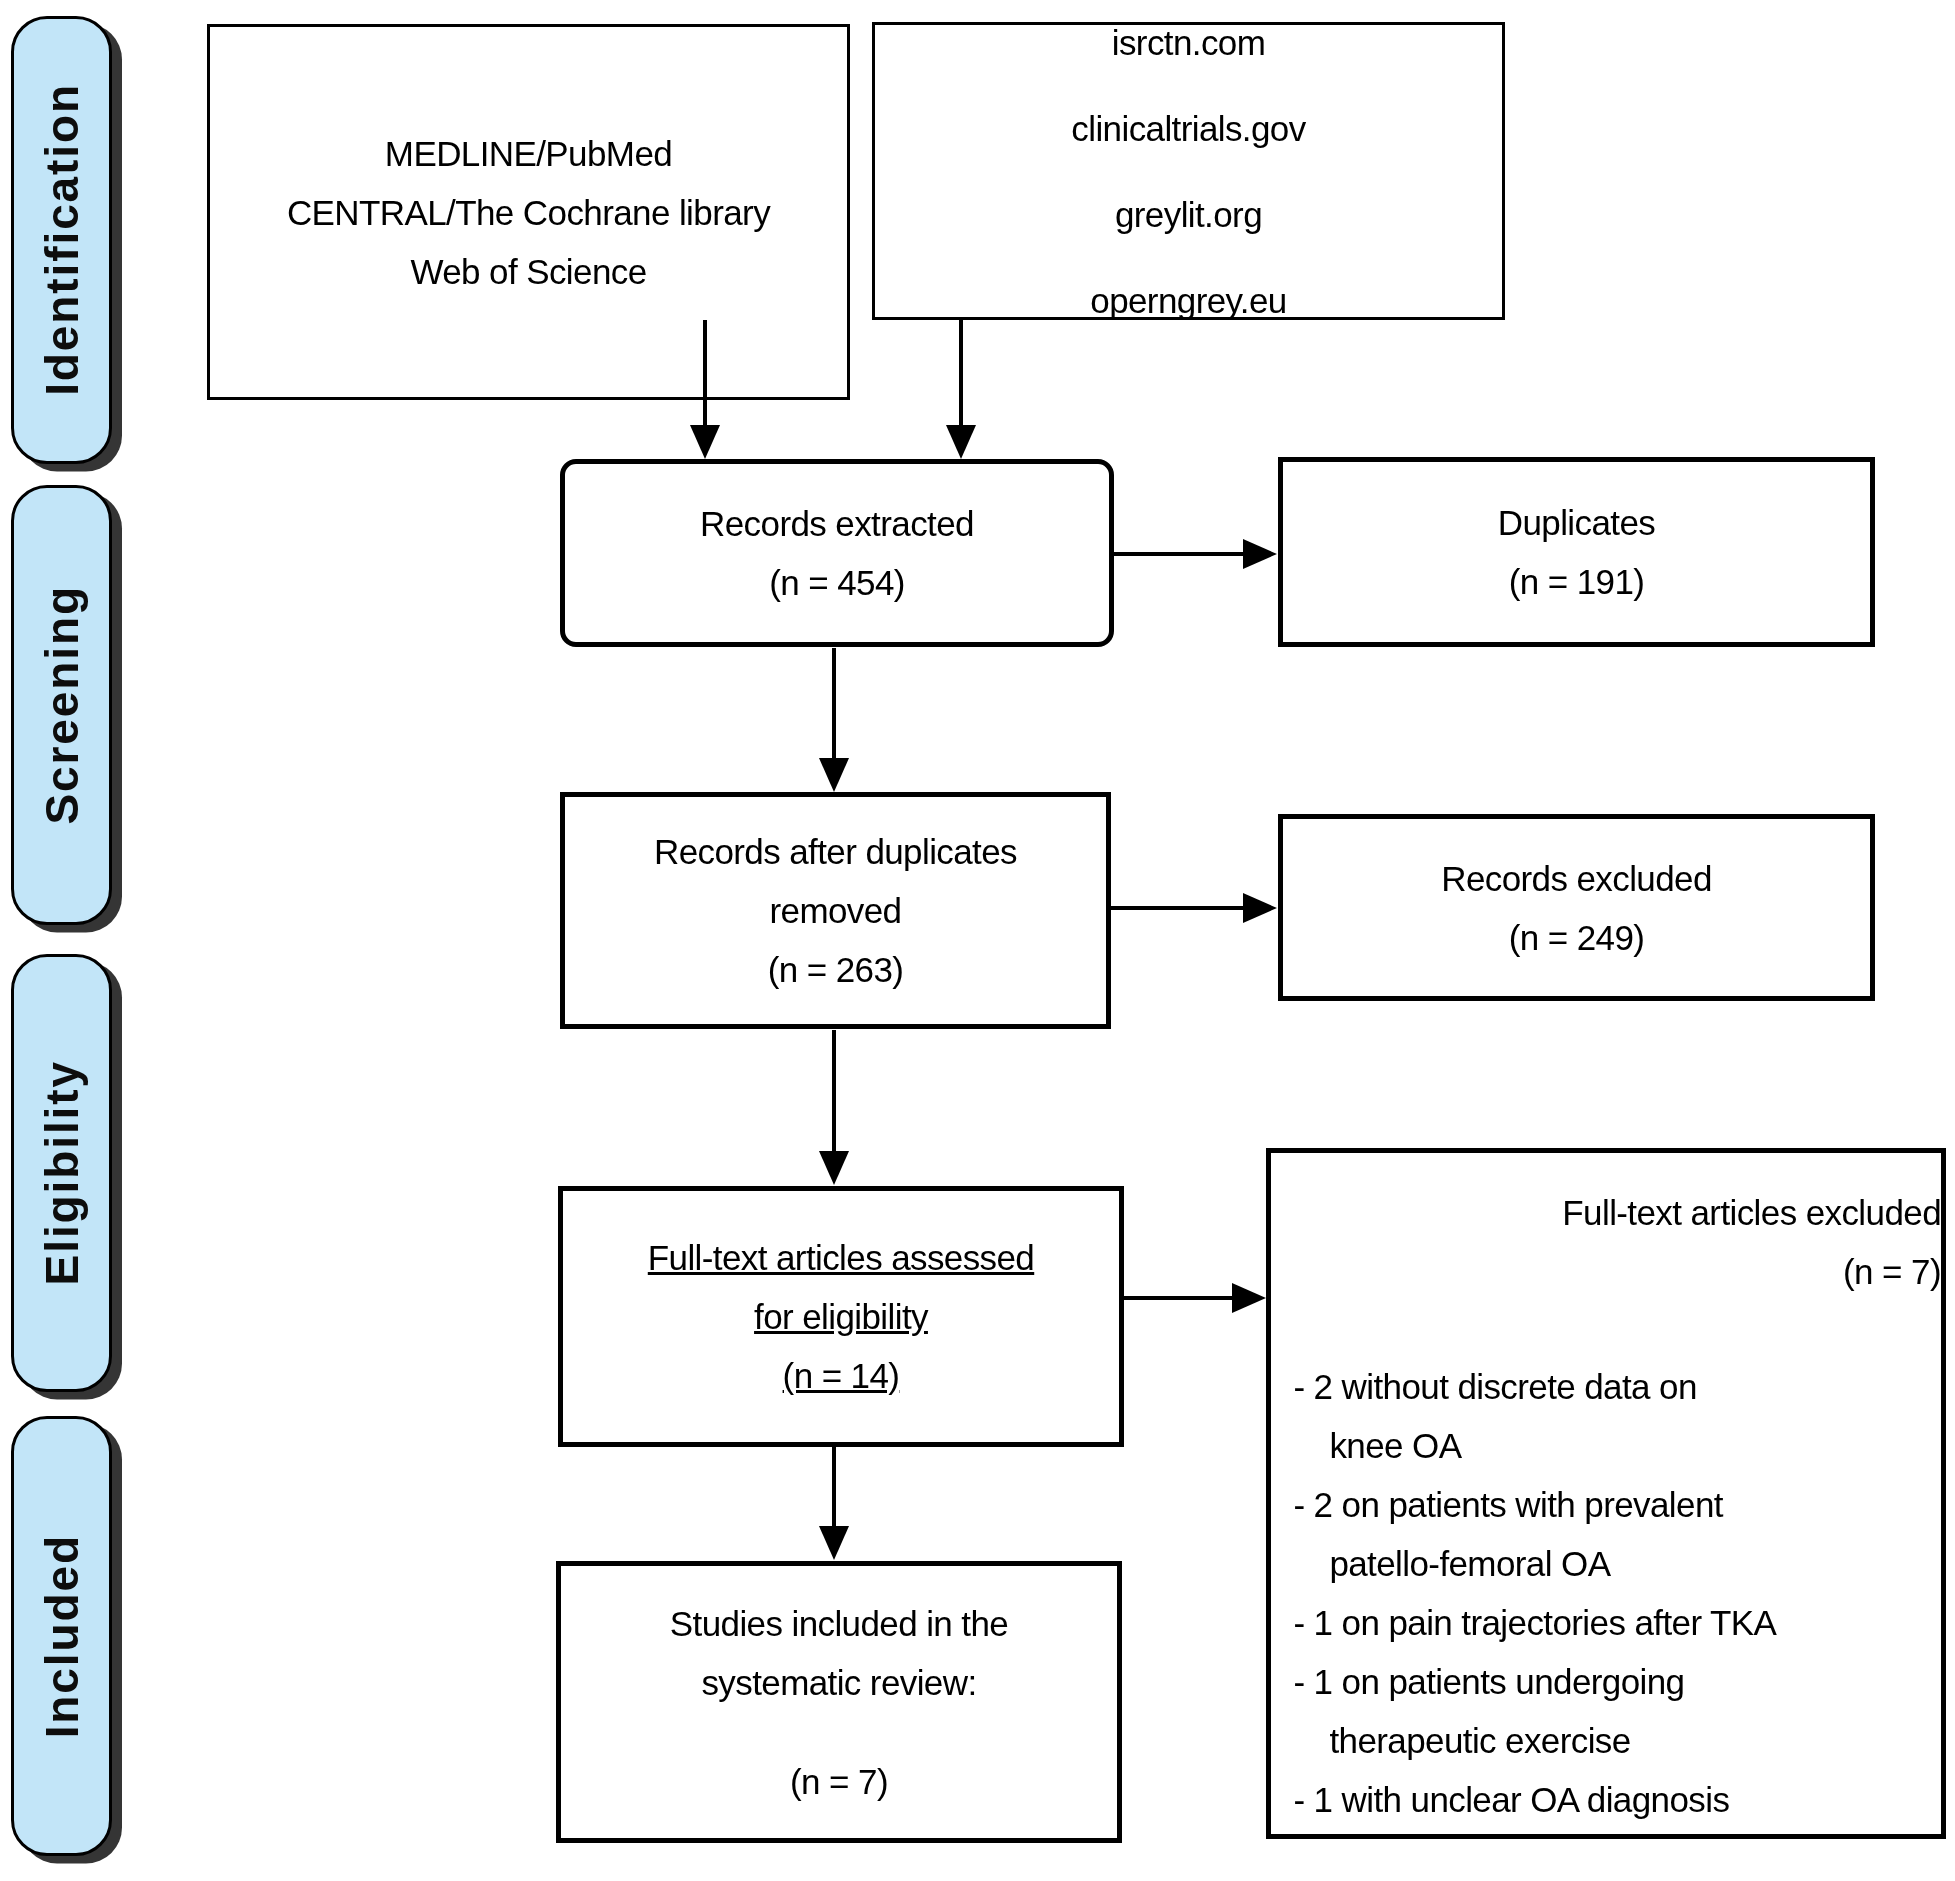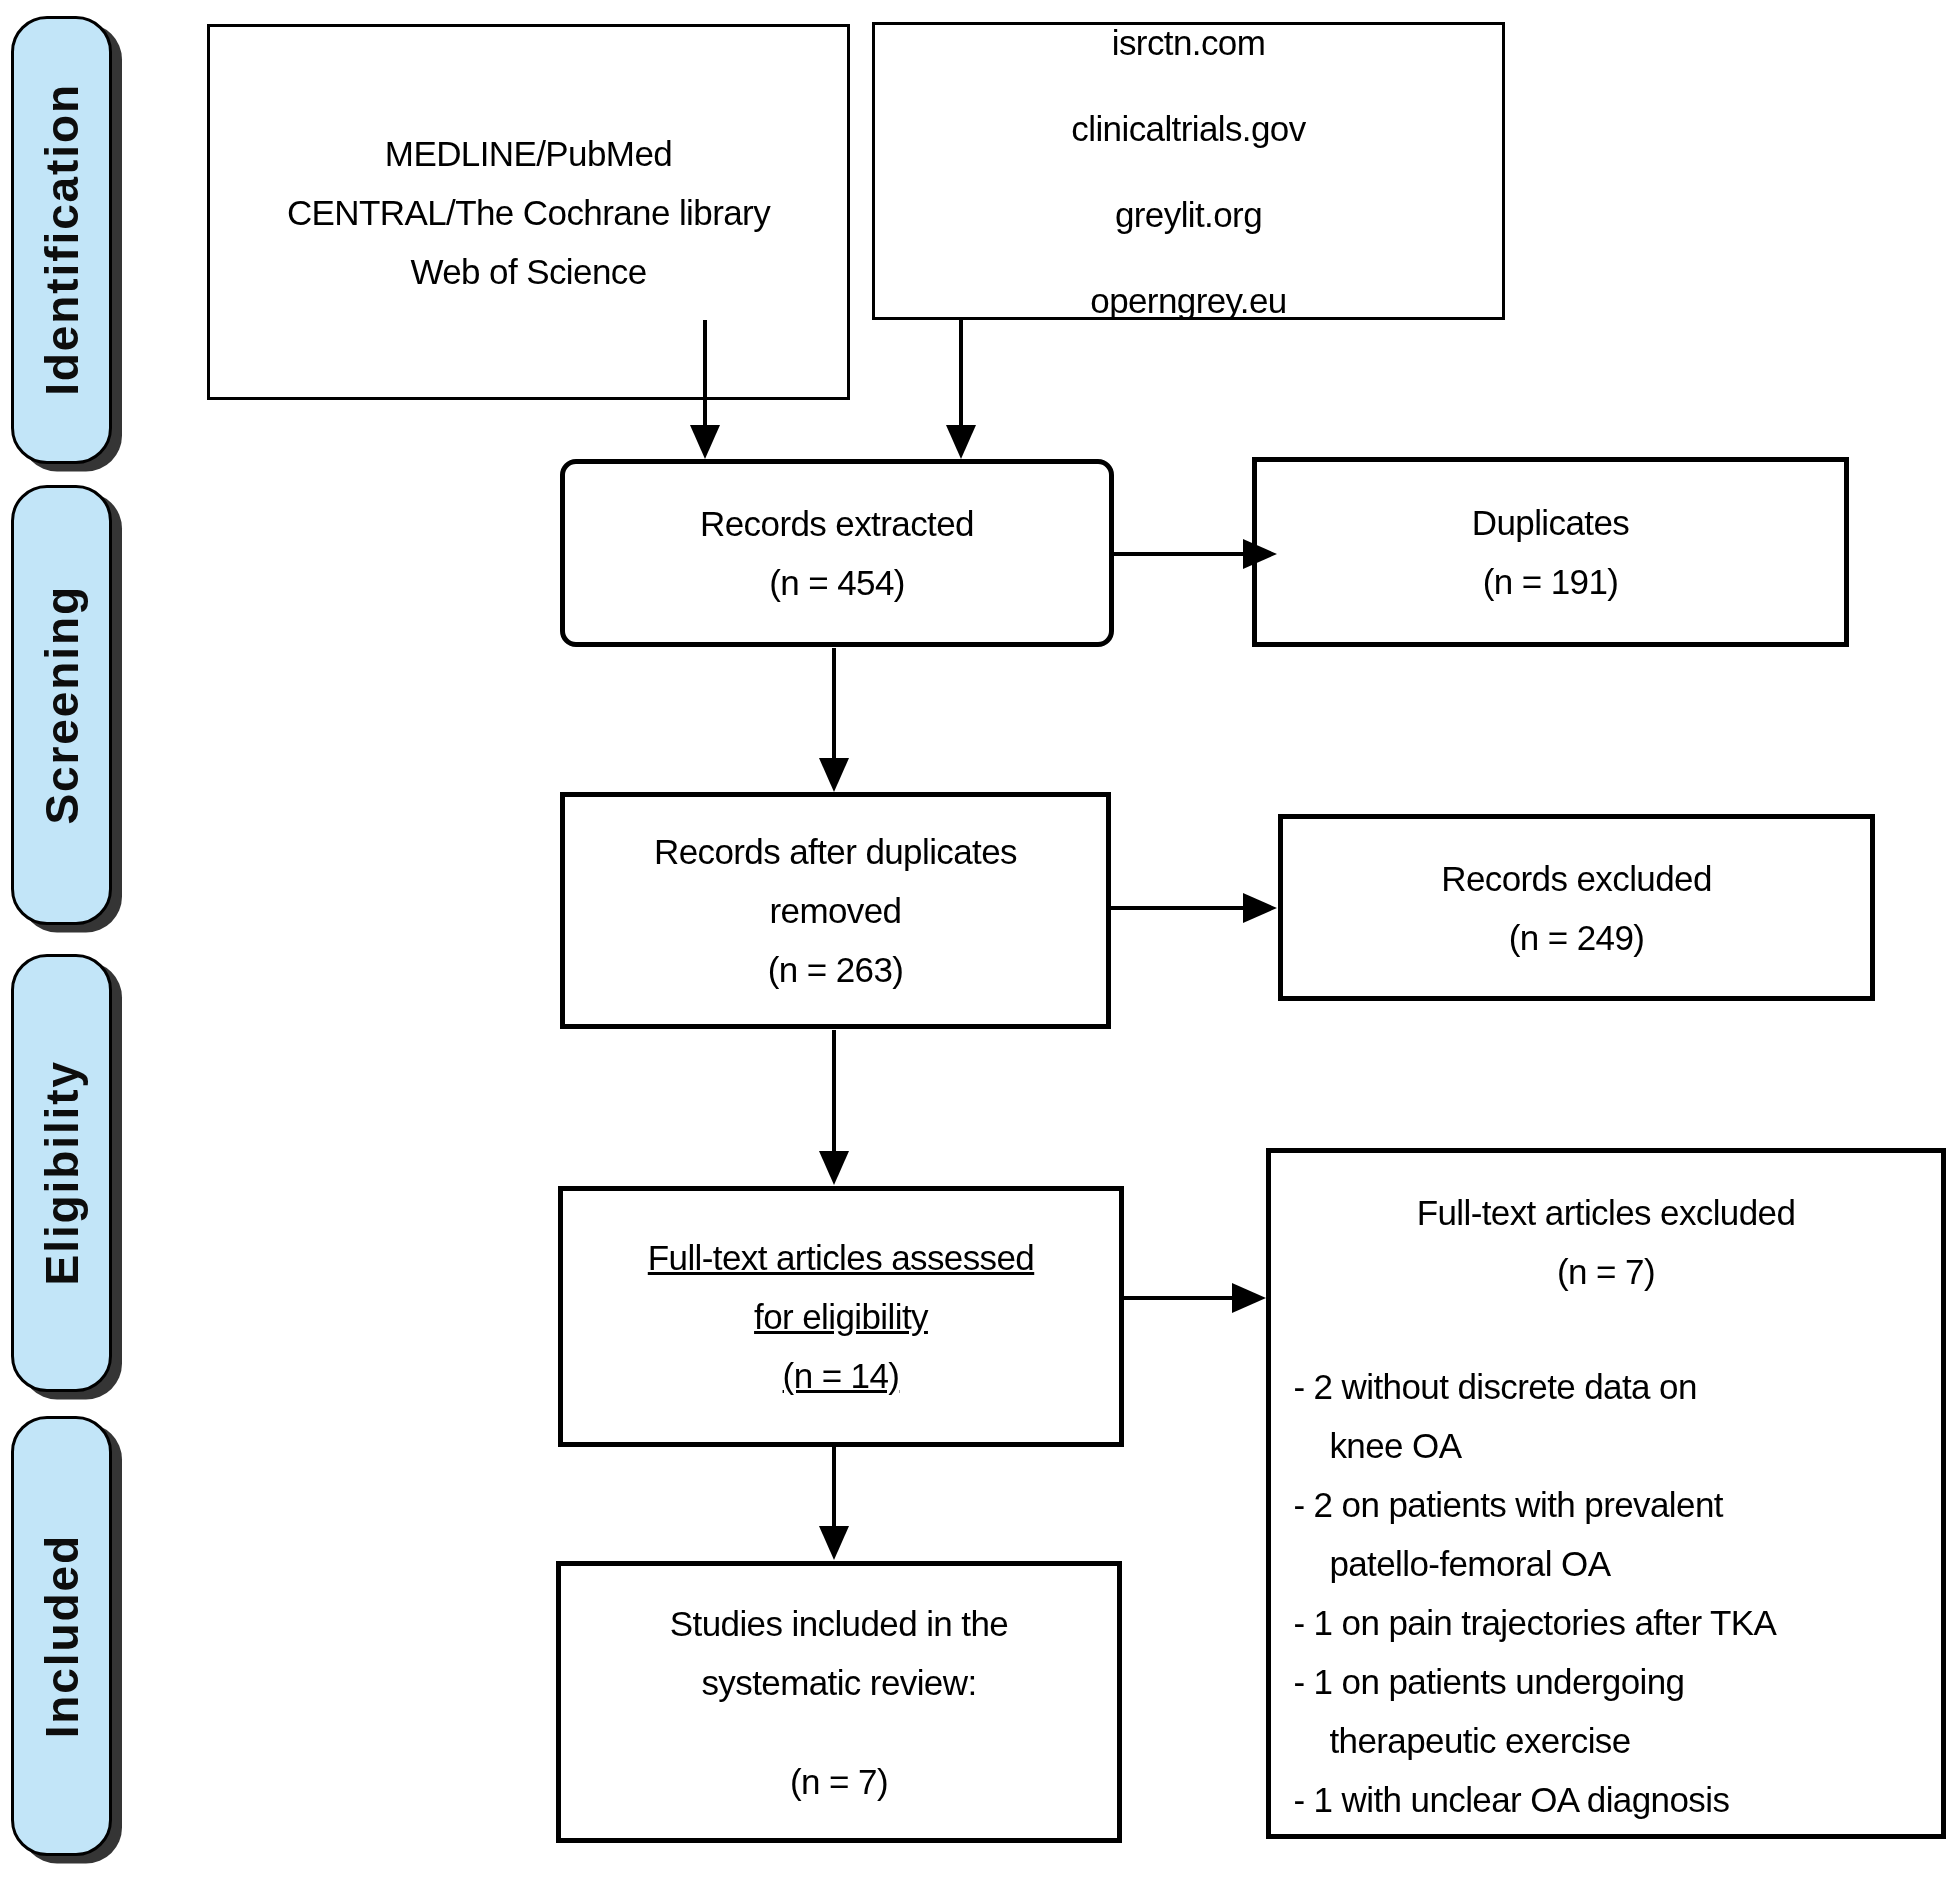--- a/index.html
+++ b/index.html
@@ -50,21 +50,21 @@
   }
   .fbox .ln { line-height: 59px; white-space: nowrap; }
   .fbox.thin { border-width: 3.7px; }
   
   .fbox.excl {
     justify-content: flex-start;
     align-items: stretch;
     text-align: left;
   }
   .excl-title { text-align: center; padding-top: 30px; }
-  .excl-title .ln { line-height: 59px; }
+  .excl-title .ln { line-height: 59px; text-align: right; }
   .excl-list { margin-top: 56px; padding-left: 22.4px; padding-right: 22px; }
   .excl-list .ln { line-height: 59px; white-space: nowrap; }
   .excl-list .cont { padding-left: 36px; }
   .gap-top { margin-top: 40px; }
   
   .vline { position: absolute; width: 4.4px; background: #000; }
   .vhead {
     position: absolute; width: 0; height: 0;
     border-left: 15.5px solid transparent;
     border-right: 15.5px solid transparent;
@@ -107,21 +107,21 @@
     <div class="ln">clinicaltrials.gov</div>
     <div class="ln">greylit.org</div>
     <div class="ln">operngrey.eu</div>
   </div>
 
   <div class="fbox" style="left:560px;top:459px;width:554px;height:188px;border-radius:16px;">
     <div class="ln">Records extracted</div>
     <div class="ln">(n = 454)</div>
   </div>
 
-  <div class="fbox" style="left:1252px;top:457px;width:597px;height:190px;">
+  <div class="fbox" style="left:1278px;top:457px;width:597px;height:190px;">
     <div class="ln">Duplicates</div>
     <div class="ln">(n = 191)</div>
   </div>
 
   <div class="fbox" style="left:560px;top:792px;width:551px;height:237px;">
     <div class="ln">Records after duplicates</div>
     <div class="ln">removed</div>
     <div class="ln">(n = 263)</div>
   </div>
 

